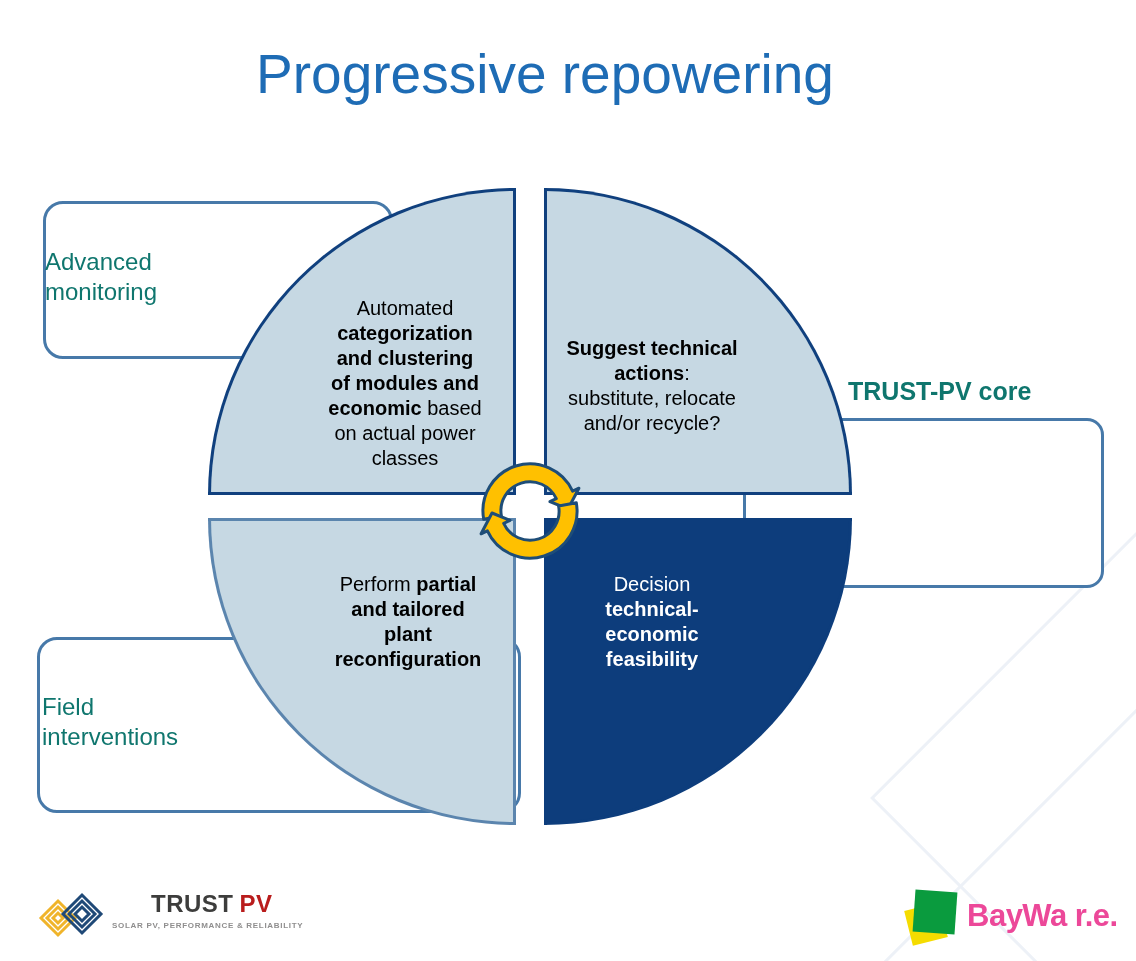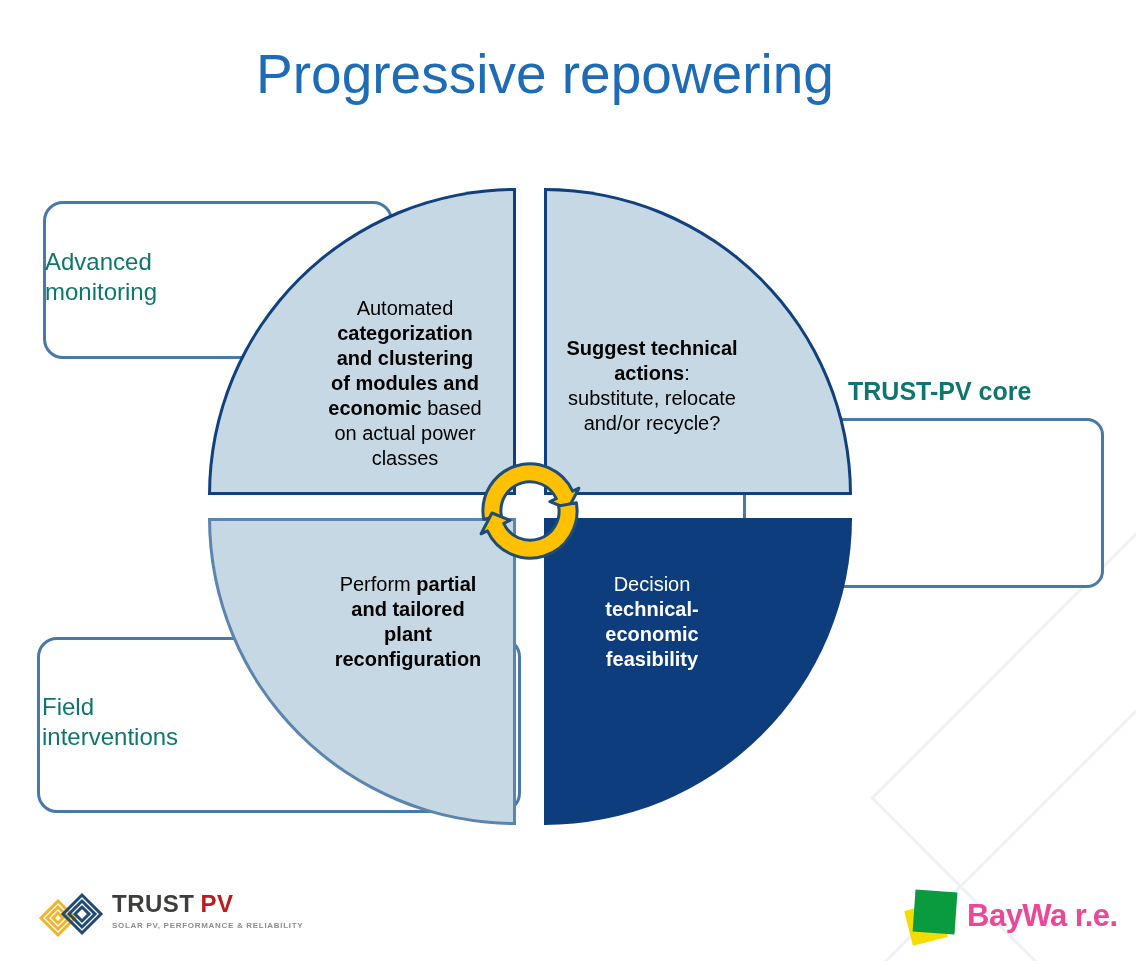--- a/index.html
+++ b/index.html
@@ -45,21 +45,21 @@
   .qt-br{left:547px;top:572px;width:210px;color:#ffffff;}
   .qtext .b{font-weight:700;}
 
   .cycle{position:absolute;left:465px;top:446px;width:130px;height:130px;z-index:5;}
 
   
   .trustpv{position:absolute;left:38px;top:886px;height:60px;z-index:4;}
   .trustpv-icon{position:absolute;left:0;top:4px;}
   .trustpv-words{position:absolute;left:74px;top:4px;width:300px;}
   .tp-name{font-size:24px;letter-spacing:0.5px;}
-  .tp-bold{font-weight:800;color:#3d3d3c;}
+  .tp-bold{font-weight:800;color:#3d3d3c;margin-left:39px;}
   .tp-light{font-weight:700;color:#b91c1c;margin-left:6px;}
   .tp-tag{margin-top:3px;font-size:8px;font-weight:700;letter-spacing:0.7px;color:#8f8e8e;}
 
   .baywa{position:absolute;left:905px;top:888px;width:220px;height:62px;z-index:4;}
   .bw-sq{position:absolute;}
   .bw-yellow{left:3px;top:18px;width:36px;height:36px;background:#f5dc00;transform:rotate(-14deg);}
   .bw-green{left:9px;top:3px;width:42px;height:42px;background:#0a9b3e;transform:rotate(4deg);}
   .bw-word{position:absolute;left:62px;top:10px;font-size:31px;font-weight:700;color:#ec4899;letter-spacing:-0.5px;}
 </style>
 </head>

